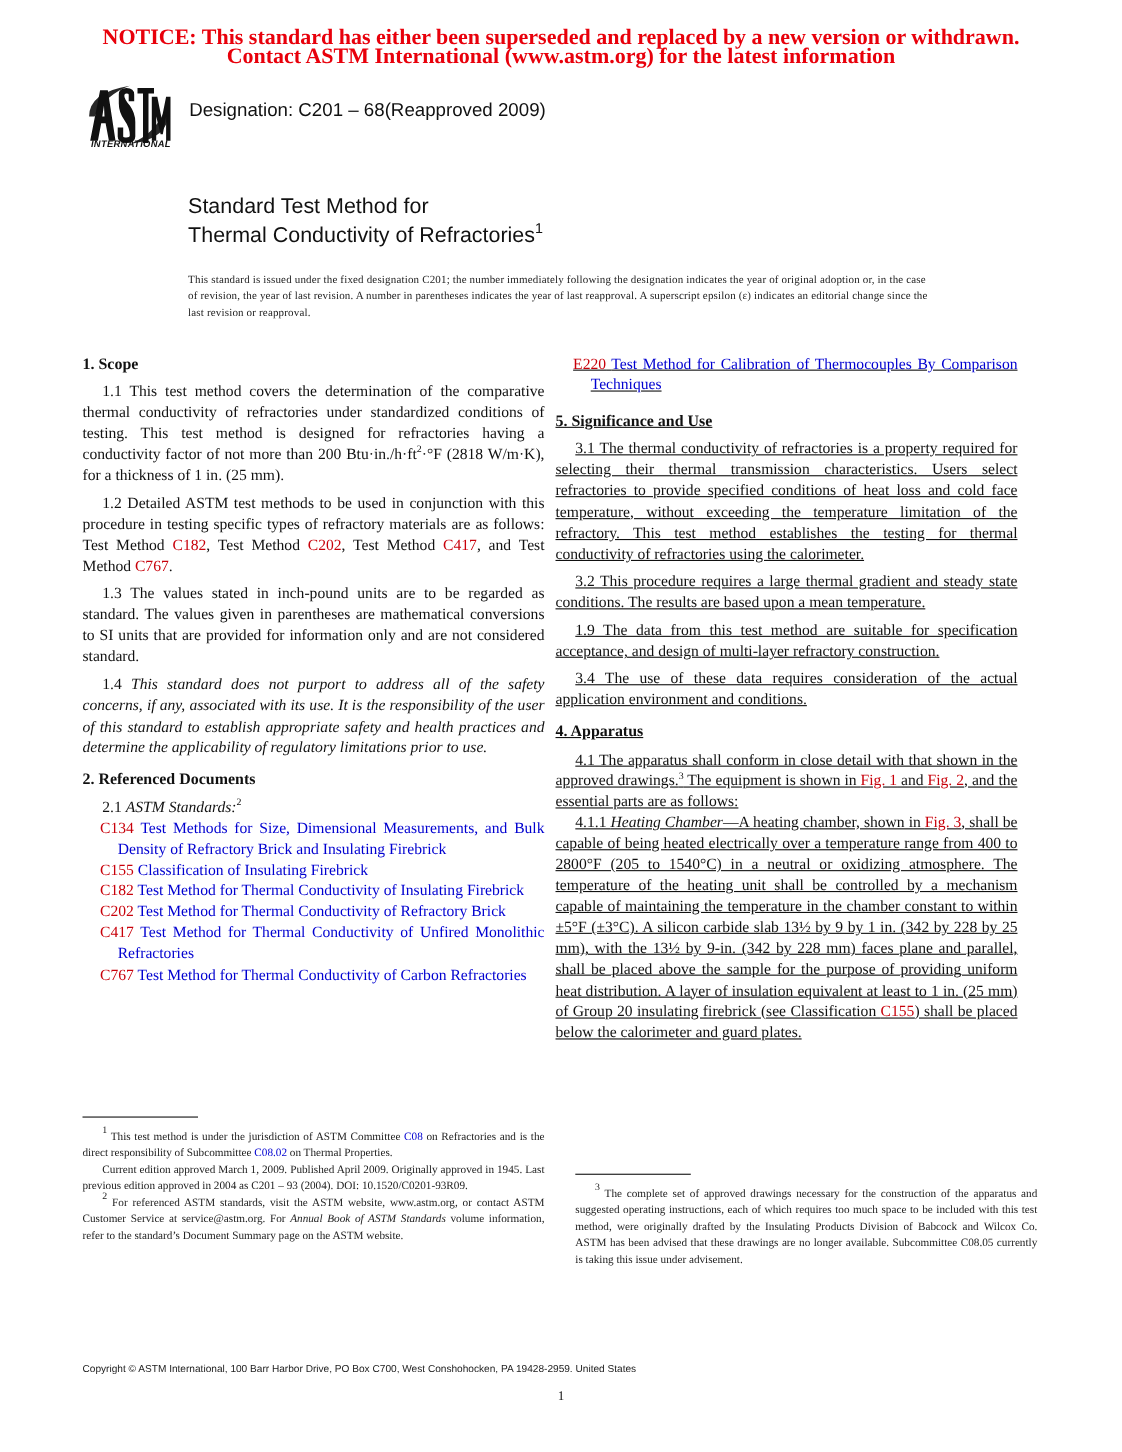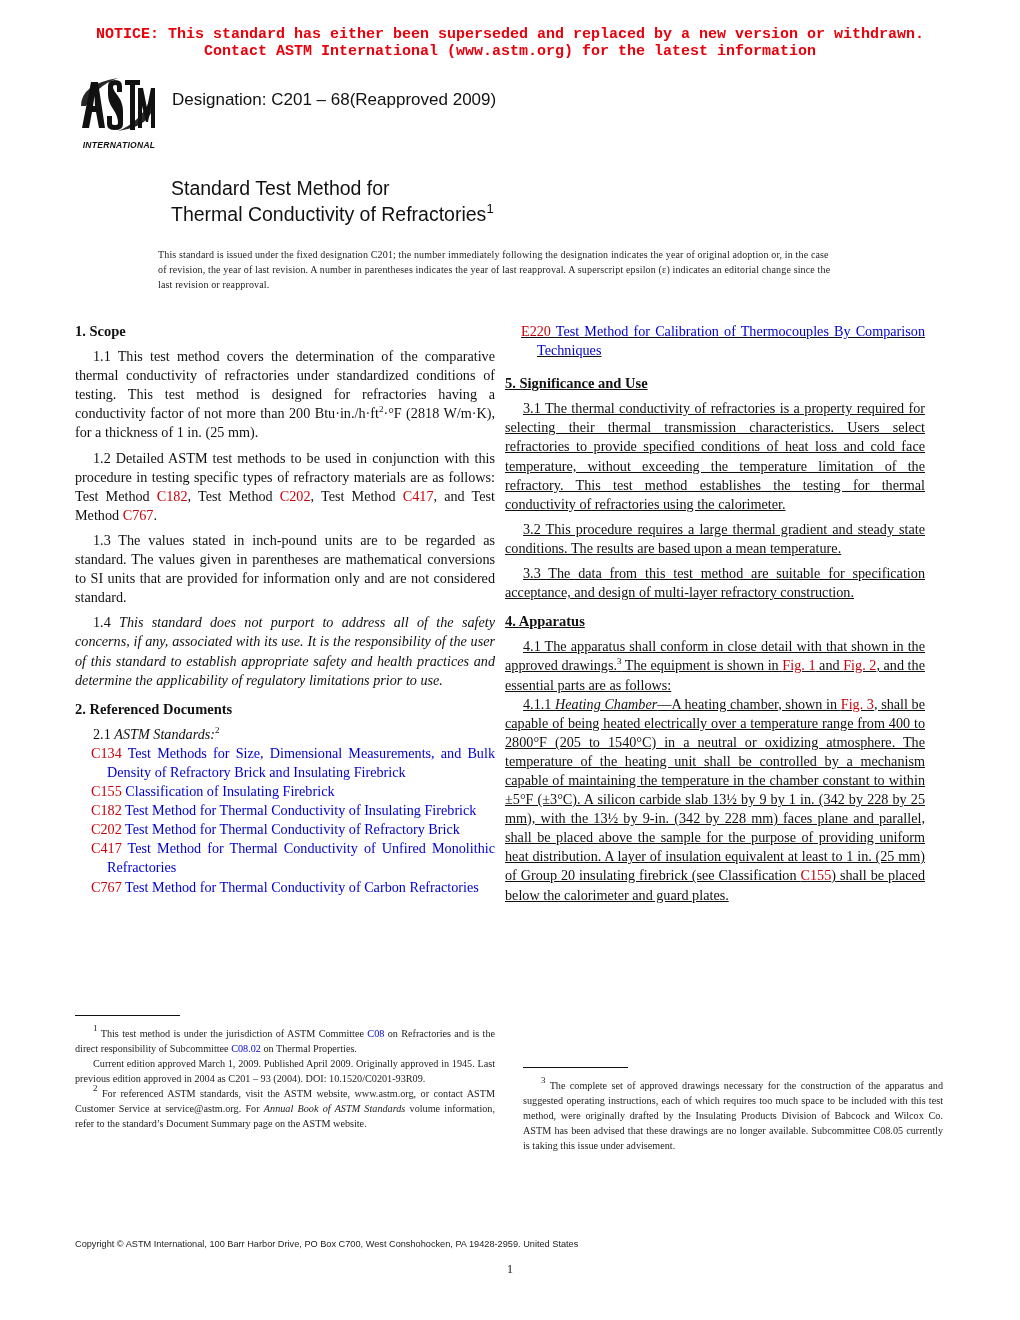--- a/index.html
+++ b/index.html
@@ -1,36 +1,36 @@
 <!DOCTYPE html>
 <html><head>
 <meta charset="utf-8">
 <style>
   * { margin: 0; padding: 0; box-sizing: border-box; }
   html, body { width: 1020px; height: 1320px; background: #ffffff; }
   body { position: relative; overflow: hidden; color: #111; font-family: "Liberation Serif", serif; }
 
   .notice { position: absolute; top: 26px; left: 0; width: 1020px; text-align: center;
-            font-family: Liberation Mono, monospace; font-weight: bold; color: #e8000b;
-            font-size: 15px; line-height: 17px; }
+            font-family: Liberation Serif, serif; font-weight: bold; color: #e8000b;
+            font-size: 20px; line-height: 17px; }
 
   .logo { position: absolute; left: 74px; top: 76px; width: 88px; height: 70px; }
   .logo .mark { position: absolute; left: 4px; top: 0; width: 78px; height: 56px; }
-  .logo .intl { position: absolute; left: 0; top: 64px; width: 90px; text-align: center;
+  .logo .intl { position: absolute; left: 0; top: 50px; width: 90px; text-align: center;
                 font-family: "Liberation Sans", sans-serif; font-weight: bold; font-style: italic;
                 font-size: 8.5px; letter-spacing: 0.3px; }
 
   .designation { position: absolute; left: 172px; top: 90px;
                  font-family: "Liberation Sans", sans-serif; font-size: 17px; }
 
   .title { position: absolute; left: 171px; top: 175px; font-family: "Liberation Sans", sans-serif;
            font-weight: normal; font-size: 19.5px; line-height: 26px; }
   .title sup { font-size: 13px; vertical-align: 8px; line-height: 0; }
 
-  .issuance { position: absolute; left: 158px; top: 247px; width: 680px;
+  .issuance { position: absolute; left: 171px; top: 247px; width: 680px;
               font-size: 10px; line-height: 15px; color: #222; letter-spacing: 0.15px; }
 
   .col { position: absolute; top: 322px; width: 420px; font-size: 14.2px; line-height: 19.1px; text-align: justify; }
   .col.left { left: 75px; }
   .col.right { left: 505px; text-decoration: underline; }
 
   .sec-head { font-weight: bold; font-size: 14.5px; margin-bottom: 6px; }
   .para { text-indent: 18px; margin-bottom: 6px; }
   .para.ital .t { font-style: italic; }
   .ref { padding-left: 32px; text-indent: -16px; margin-left: 0; color: #0000d0; }
@@ -96,21 +96,22 @@
   <div class="ref"><span class="code">C417</span> <span>Test Method for Thermal Conductivity of Unfired Monolithic Refractories</span></div>
   <div class="ref"><span class="code">C767</span> <span>Test Method for Thermal Conductivity of Carbon Refractories</span></div>
 </div>
 
 <div class="col right">
   <div class="ref" style="margin-bottom:14px"><span class="code">E220</span> <span>Test Method for Calibration of Thermocouples By Comparison Techniques</span></div>
 
   <div class="sec-head">5.  Significance and Use</div>
   <div class="para">3.1  The thermal conductivity of refractories is a property required for selecting their thermal transmission characteristics. Users select refractories to provide specified conditions of heat loss and cold face temperature, without exceeding the temperature limitation of the refractory. This test method establishes the testing for thermal conductivity of refractories using the calorimeter.</div>
   <div class="para">3.2  This procedure requires a large thermal gradient and steady state conditions. The results are based upon a mean temperature.</div>
-  <div class="para">3.3  The data from this test method are suitable for specification acceptance, and design of multi-layer refractory construction.</div>
+  <div class="para">1.9  The data from this test method are suitable for specification acceptance, and design of multi-layer refractory construction.</div>
+  <div class="para">3.4  The use of these data requires consideration of the actual application environment and conditions.</div>
 
   <div class="sec-head" style="margin-top:10px">4.  Apparatus</div>
   <div class="para" style="margin-bottom:0"><span>4.1  The apparatus shall conform in close detail with that shown in the approved drawings.</span><sup>3</sup><span> The equipment is shown in </span><span class="link">Fig. 1</span><span> and </span><span class="link">Fig. 2</span><span>, and the essential parts are as follows:</span></div>
   <div class="para"><span>4.1.1  </span><i>Heating Chamber</i><span>—A heating chamber, shown in </span><span class="link">Fig. 3</span><span>, shall be capable of being heated electrically over a temperature range from 400 to 2800°F (205 to 1540°C) in a neutral or oxidizing atmosphere. The temperature of the heating unit shall be controlled by a mechanism capable of maintaining the temperature in the chamber constant to within ±5°F (±3°C). A silicon carbide slab 13½ by 9 by 1 in. (342 by 228 by 25 mm), with the 13½ by 9-in. (342 by 228 mm) faces plane and parallel, shall be placed above the sample for the purpose of providing uniform heat distribution. A layer of insulation equivalent at least to 1 in. (25 mm) of Group 20 insulating firebrick (see Classification </span><span class="link">C155</span><span>) shall be placed below the calorimeter and guard plates.</span></div>
 </div>
 
 <div class="footnotes left">
   <div class="fn-rule"></div>
   <div class="fn"><sup>1</sup><span> This test method is under the jurisdiction of ASTM Committee </span><span class="blue">C08</span><span> on Refractories and is the direct responsibility of Subcommittee </span><span class="blue">C08.02</span><span> on Thermal Properties.</span></div>
   <div class="fn">Current edition approved March 1, 2009. Published April 2009. Originally approved in 1945. Last previous edition approved in 2004 as C201 – 93 (2004). DOI: 10.1520/C0201-93R09.</div>

